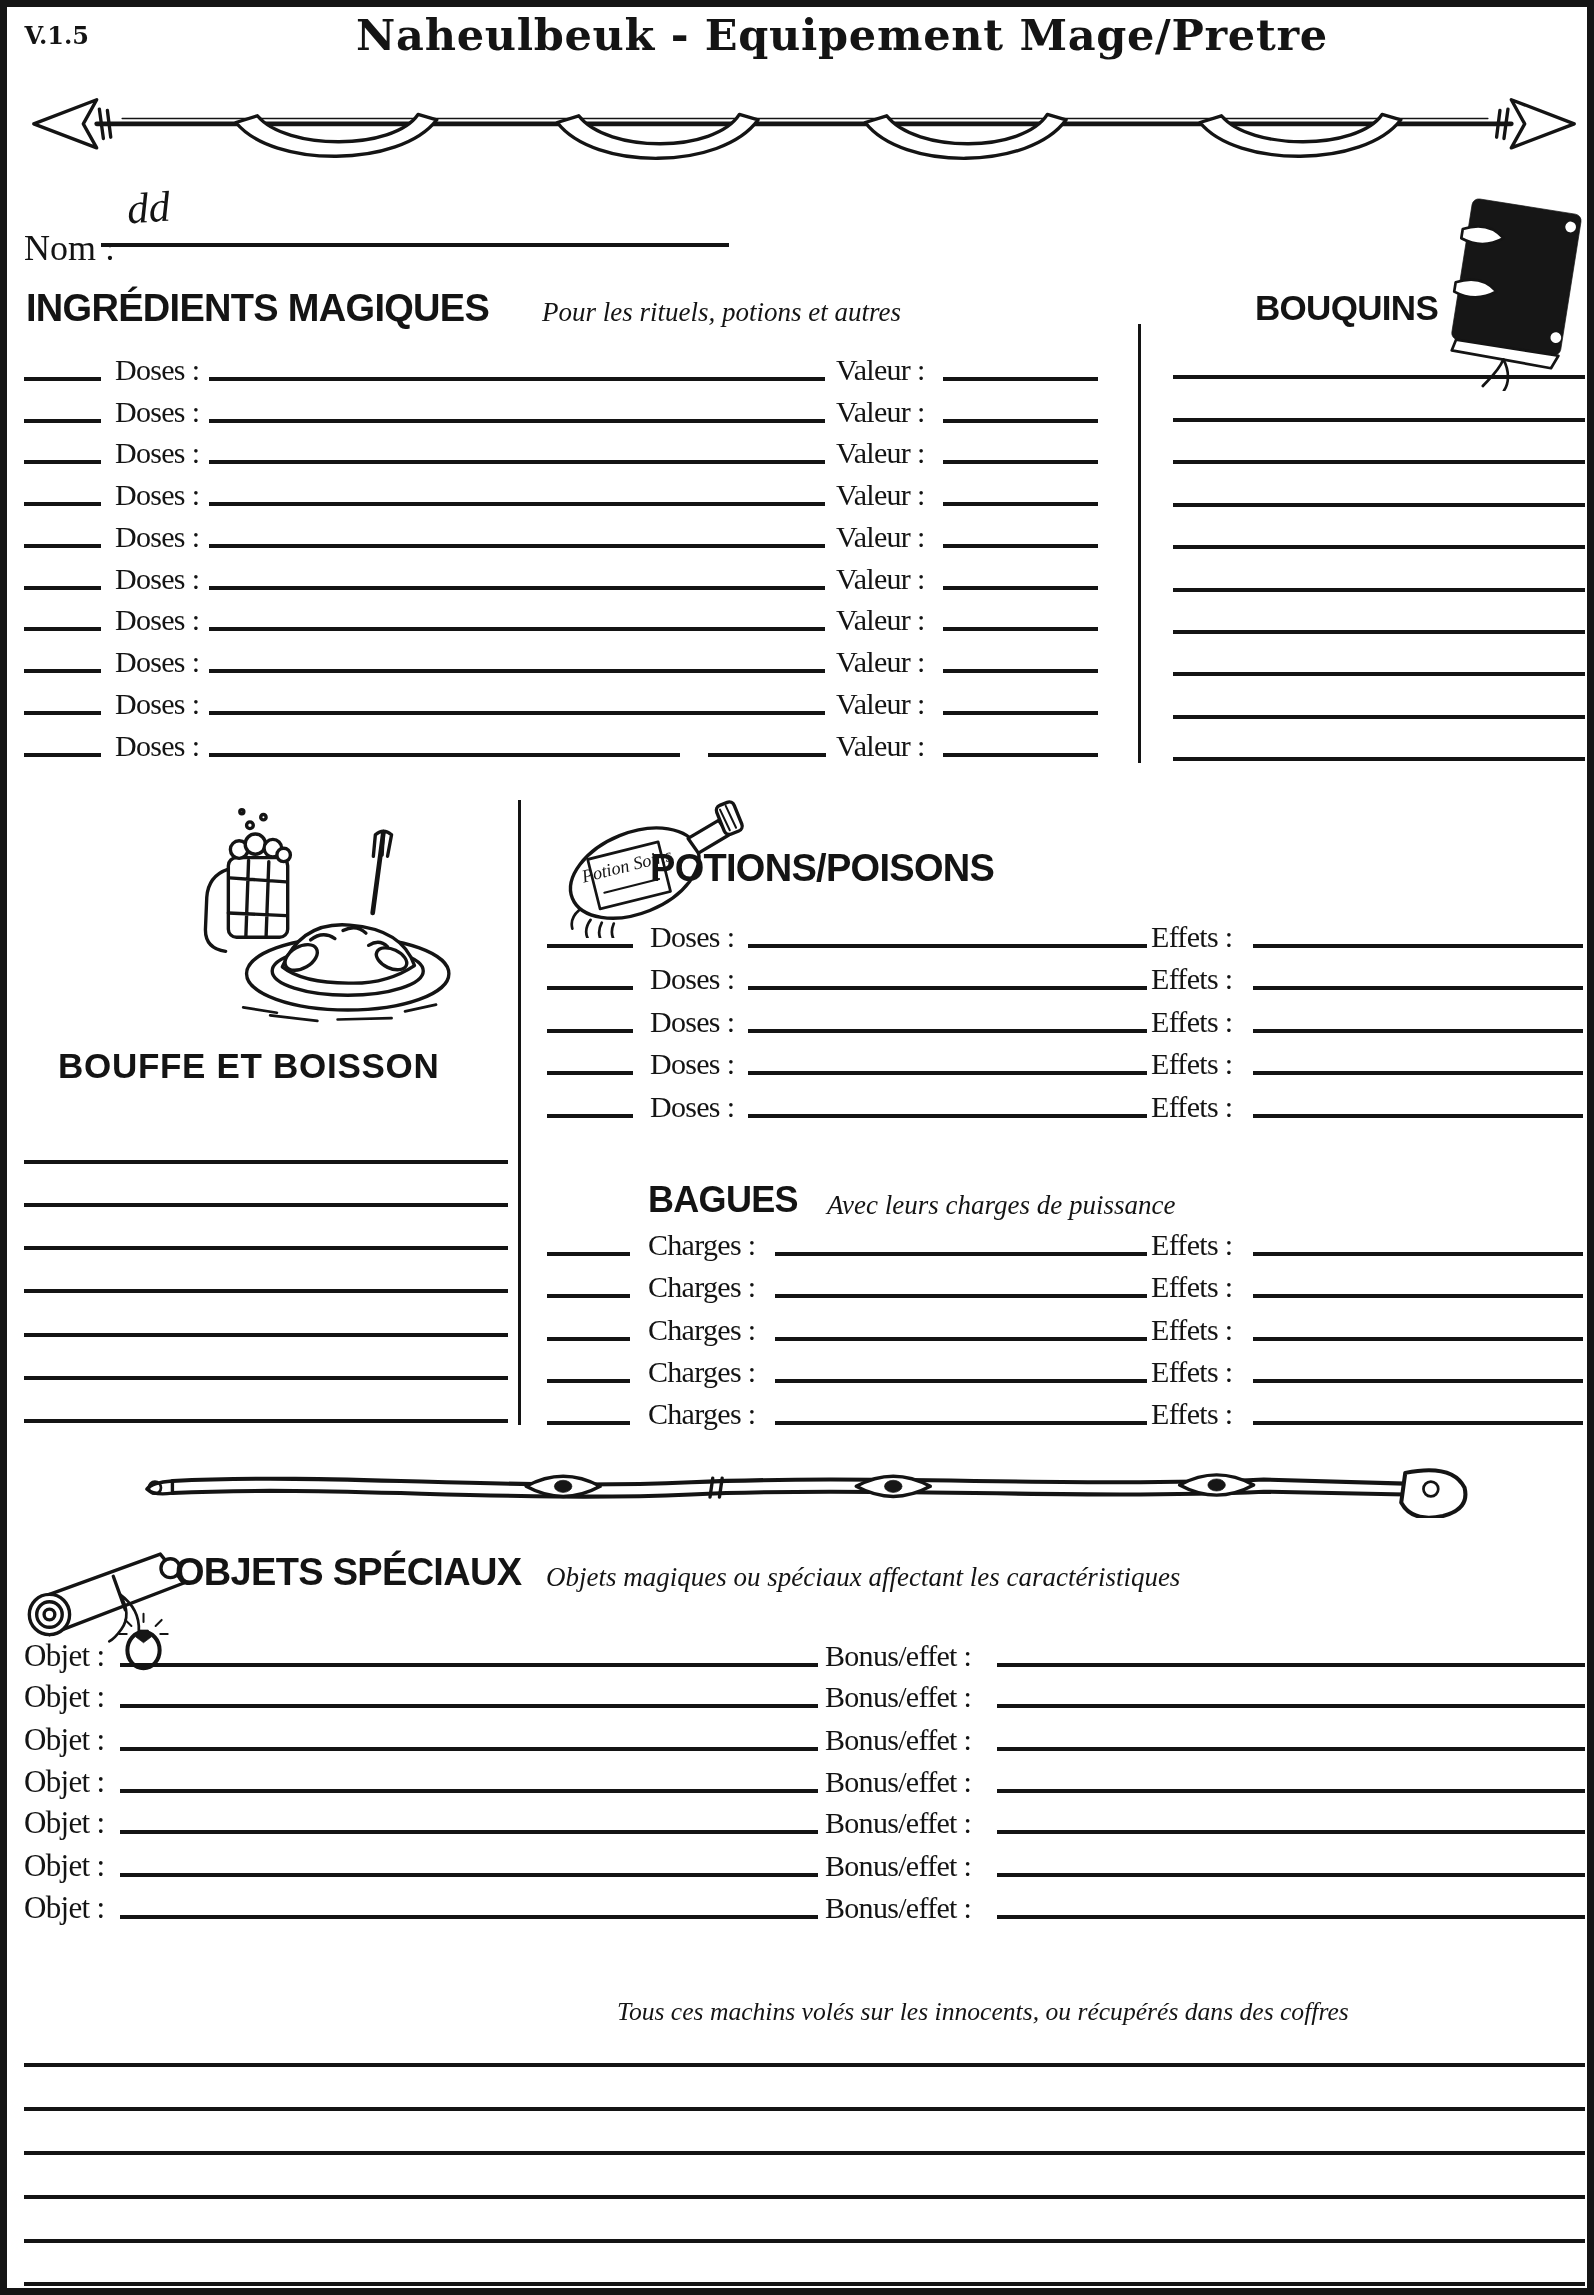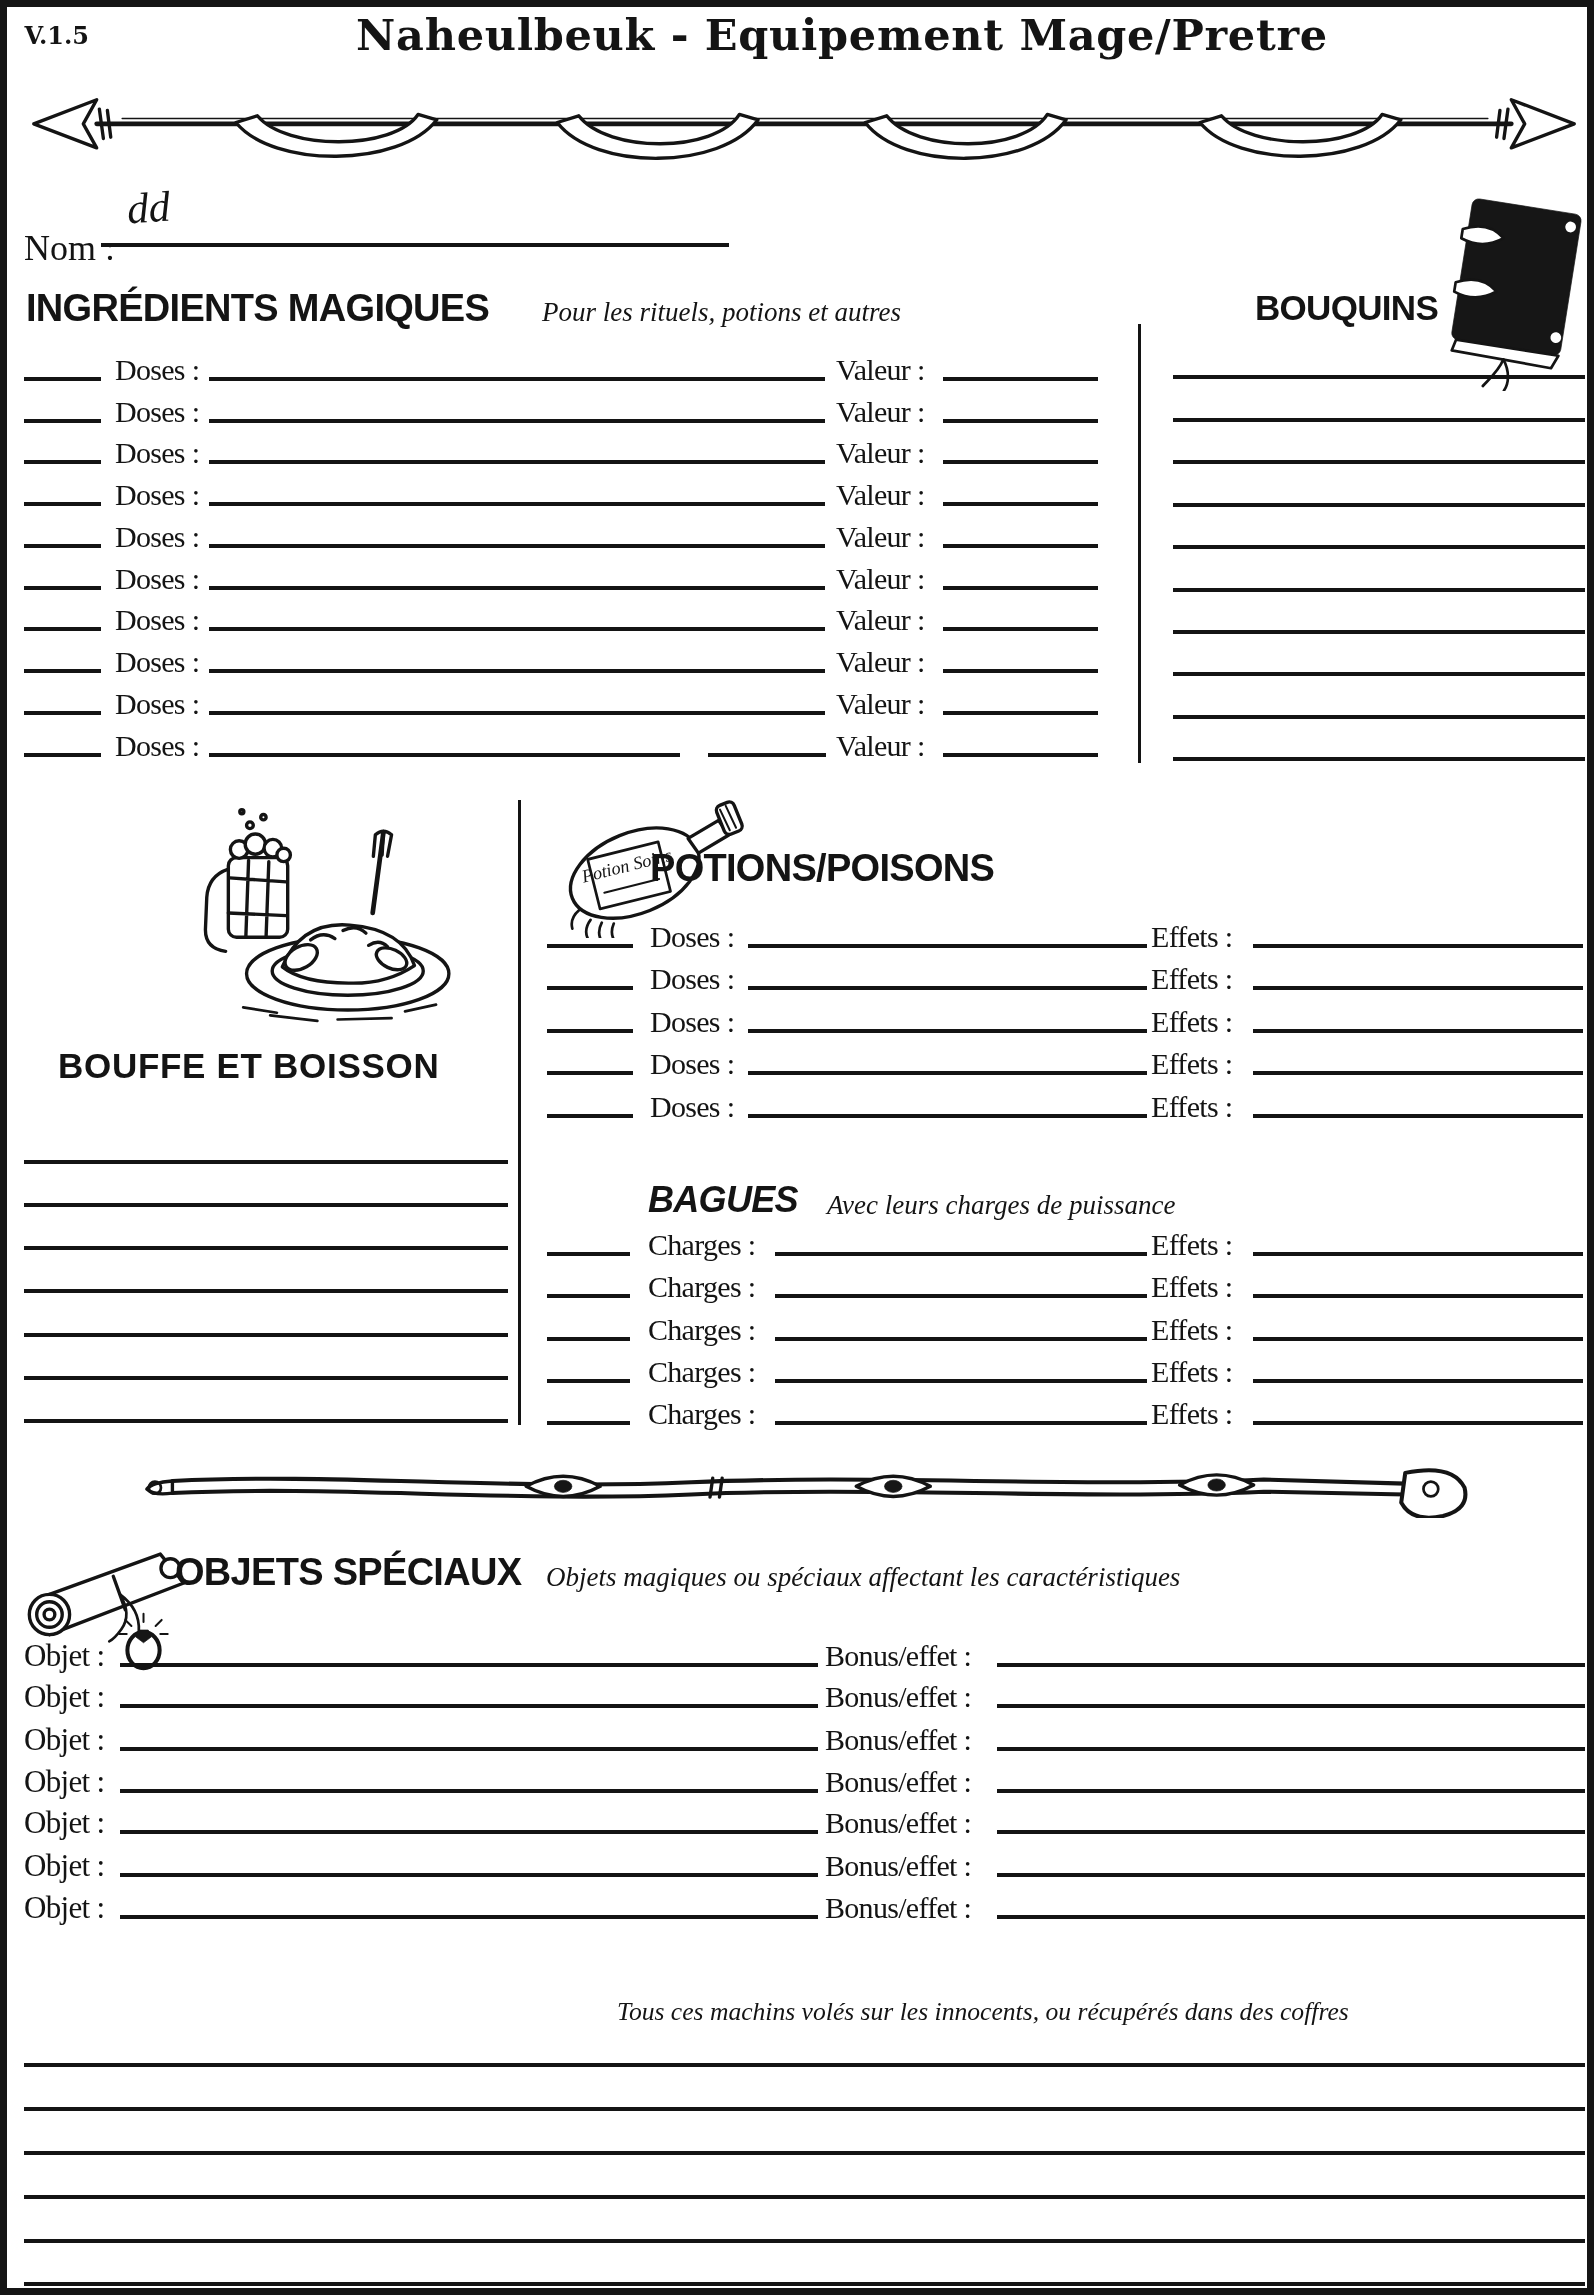--- a/index.html
+++ b/index.html
@@ -238,21 +238,21 @@
     <span class="wline" style="left:1246px;width:330px"></span>
   </div>
   <div class="row" style="top:1072px">
     <span class="stub" style="left:540px;width:86px"></span>
     <span class="lbl" style="left:643px">Doses :</span>
     <span class="wline" style="left:741px;width:399px"></span>
     <span class="lbl" style="left:1144px">Effets :</span>
     <span class="wline" style="left:1246px;width:330px"></span>
   </div>
 
-  <div class="sec-title" style="left:641px;top:1175px;font-size:36px;font-style:italic;">BAGUES</div>
+  <div class="sec-title" style="left:641px;top:1175px;font-size:36px;">BAGUES</div>
   <div class="subtitle" style="left:820px;top:1185px;font-size:27px;">Avec leurs charges de puissance</div>
 
   <div class="row" style="top:1210px">
     <span class="stub" style="left:540px;width:83px"></span>
     <span class="lbl" style="left:641px">Charges :</span>
     <span class="wline" style="left:768px;width:372px"></span>
     <span class="lbl" style="left:1144px">Effets :</span>
     <span class="wline" style="left:1246px;width:330px"></span>
   </div>
   <div class="row" style="top:1252px">

